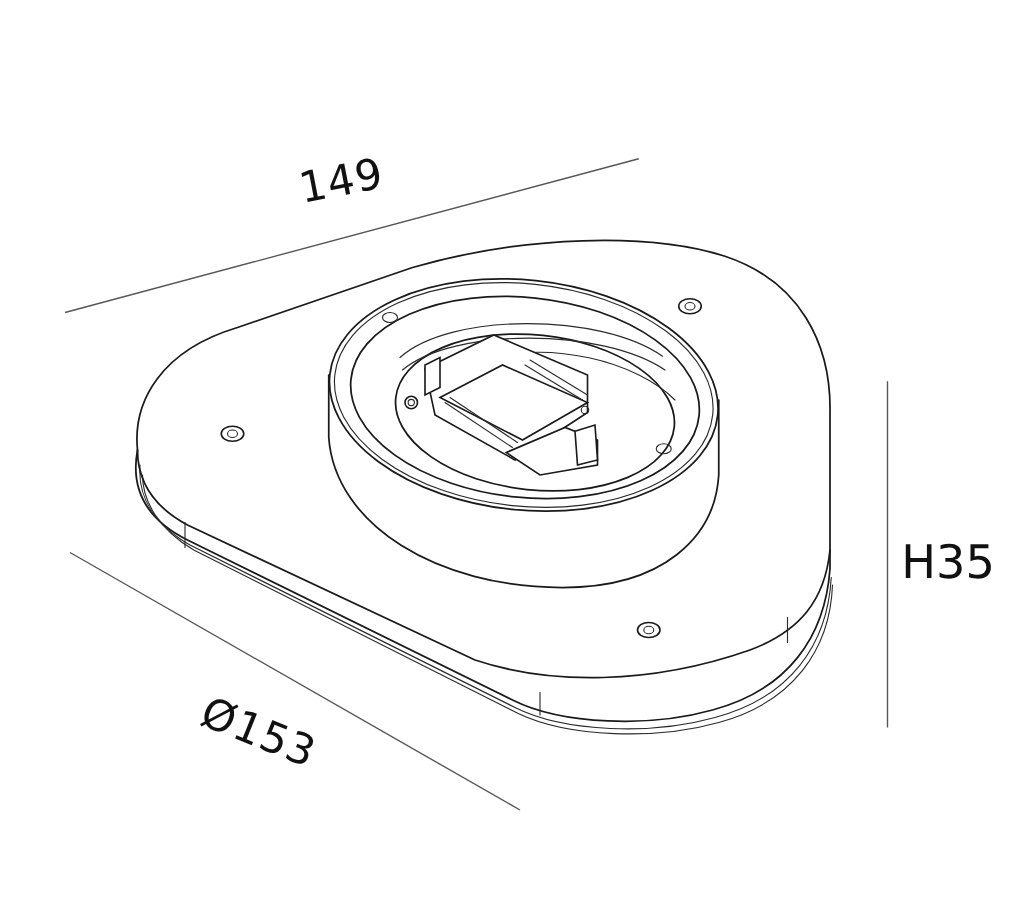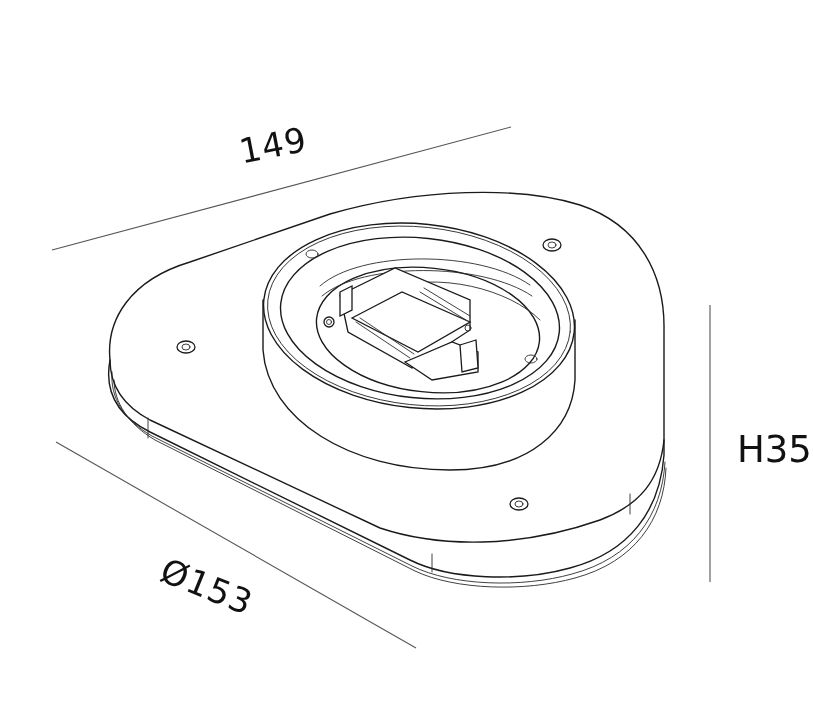--- a/index.html
+++ b/index.html
@@ -11,21 +11,21 @@
     .fillw { fill: #ffffff; stroke: #1a1a1a; stroke-width: 1.3; }
     .label {
       position: absolute;
       font-family: "DejaVu Sans", sans-serif;
       color: #111111;
       white-space: nowrap;
       transform-origin: left top;
     }
     #label-width { left: 236px; top: 132px; font-size: 34px; transform: rotate(-11deg); letter-spacing: 1px; }
     #label-diameter { left: 170px; top: 550px; font-size: 34px; transform: rotate(22deg); letter-spacing: 1px; }
-    #label-height { left: 721px; top: 428px; font-size: 37px; margin-left: 16px; }
+    #label-height { left: 721px; top: 428px; font-size: 37px; }
   </style>
 </head>
 <body>
 
 <svg id="drawing" viewBox="0 0 813 720" xmlns="http://www.w3.org/2000/svg">
 
   <line class="dim" x1="52" y1="250" x2="511" y2="127"></line>
   <line class="dim" x1="56" y1="442" x2="416" y2="648"></line>
   <line class="dim" x1="710" y1="305" x2="710" y2="582"></line>
 

